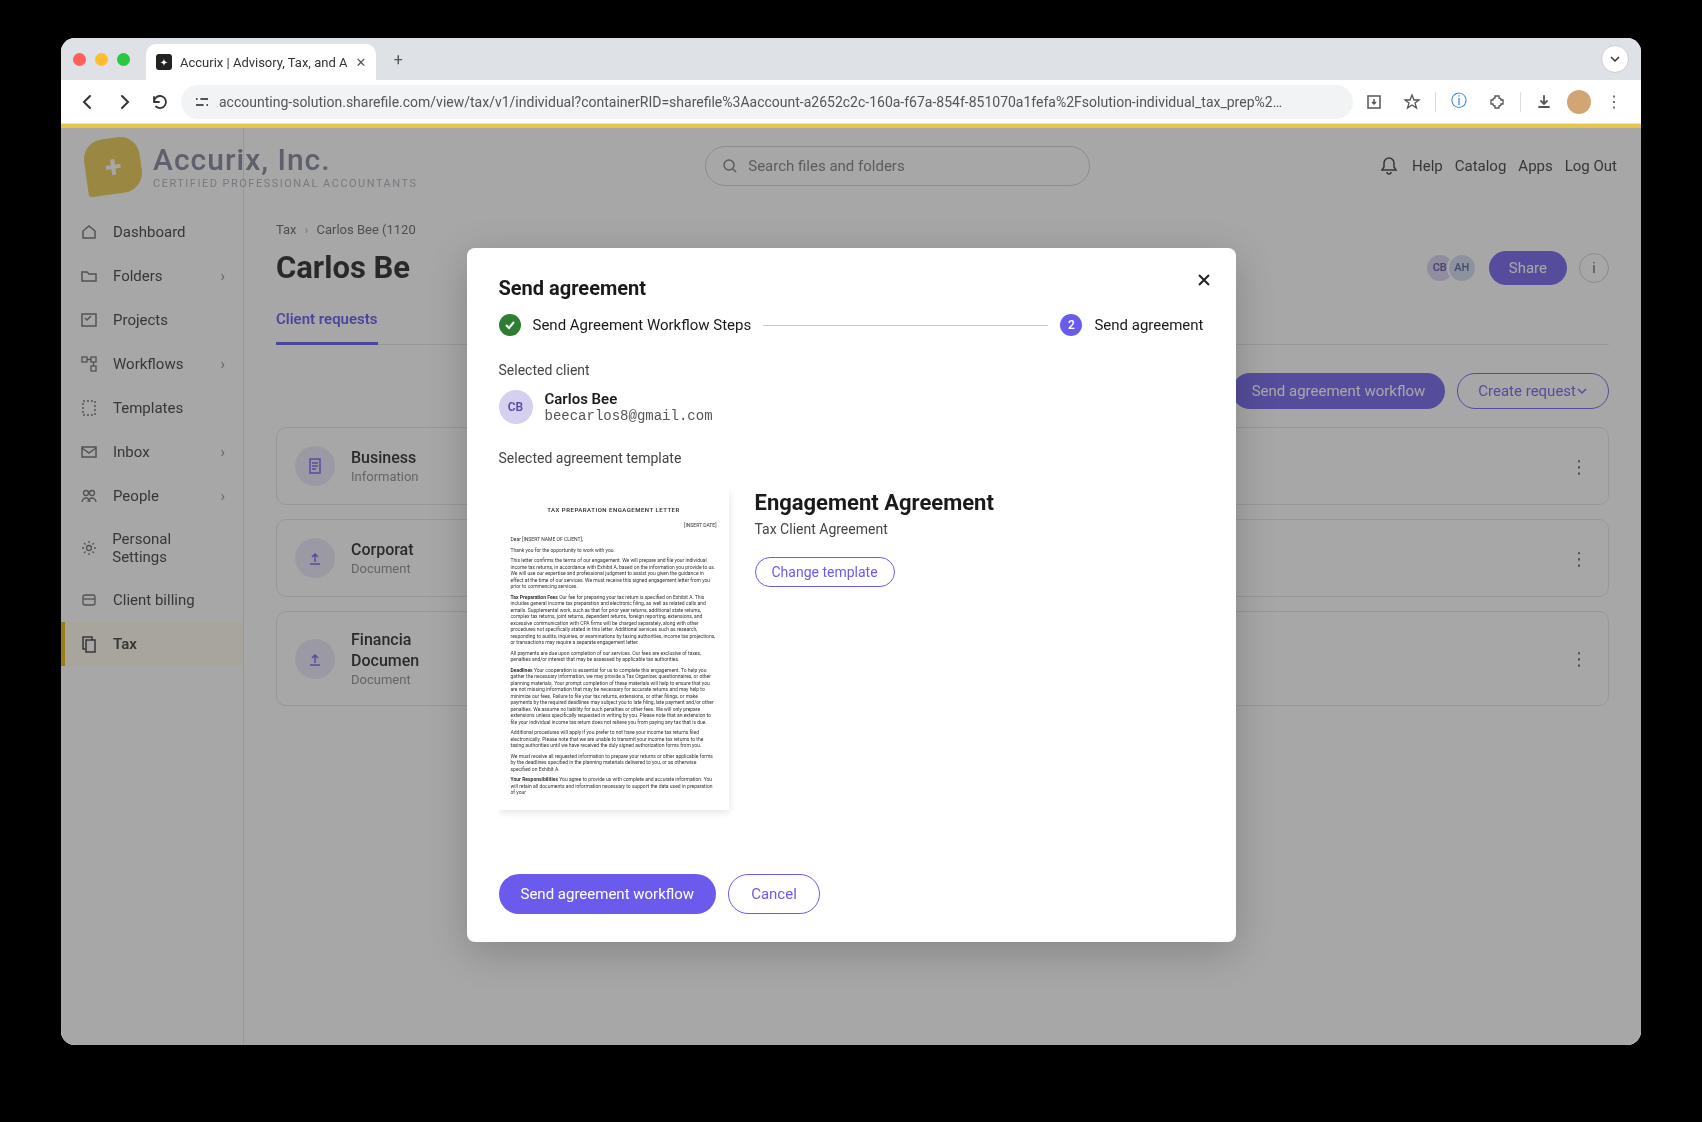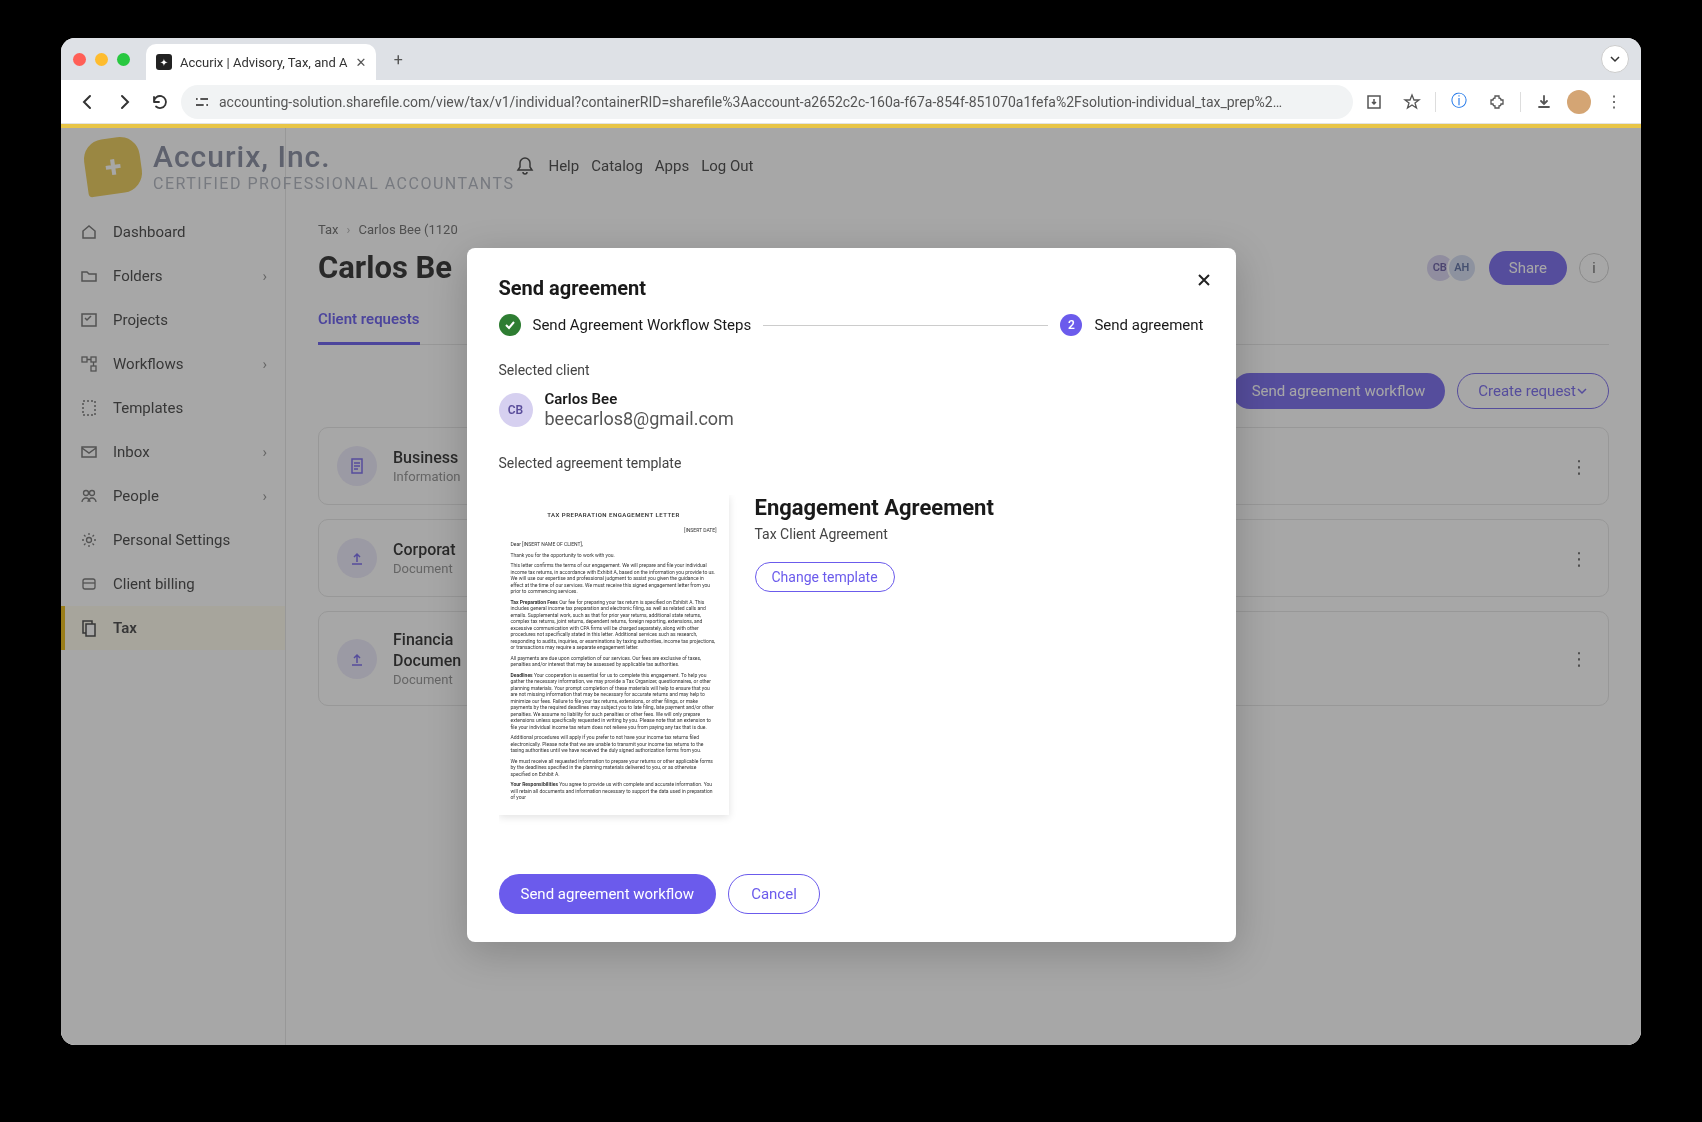--- a/index.html
+++ b/index.html
@@ -23,27 +23,27 @@
 .urltext { flex: 1; overflow: hidden; white-space: nowrap; text-overflow: ellipsis; }
 .toolbar-right { display: flex; align-items: center; gap: 8px; }
 .avatar-sm { width: 24px; height: 24px; border-radius: 50%; background: #d4a574; }
 .accent-bar { height: 4px; background: #e8c547; }
 .app { flex: 1; display: flex; position: relative; overflow: hidden; }
 .appheader { position: absolute; top: 0; left: 0; right: 0; height: 75px; display: flex; align-items: center; padding: 0 24px; z-index: 1; }
 .logo { display: flex; align-items: center; gap: 12px; }
 .logo-mark { width: 56px; height: 56px; background: #e8c547; border-radius: 20px 20px 20px 4px; transform: rotate(-8deg); display: flex; align-items: center; justify-content: center; color: #fff; font-size: 30px; font-weight: bold; }
 .logo-text { display: flex; flex-direction: column; }
 .company-name { font-size: 30px; font-weight: 500; color: #7a8096; letter-spacing: 1px; }
-.company-tag { font-size: 16px; color: #a8adb8; letter-spacing: 1.5px; }
+.company-tag { font-size: 11px; color: #a8adb8; letter-spacing: 1.5px; }
 .search-wrap { flex: 1; display: flex; justify-content: center; }
 .search { width: 385px; height: 40px; border: 1px solid #c8ccd4; border-radius: 20px; display: flex; align-items: center; padding: 0 16px; gap: 10px; color: #777; font-size: 15px; }
 .header-actions { display: flex; align-items: center; gap: 12px; }
 .hdr-link { font-size: 15px; color: #333; cursor: pointer; }
 .hdr-icon { width: 22px; height: 22px; color: #333; cursor: pointer; }
-.sidebar { width: 225px; border-right: 1px solid #e3e3e3; padding-top: 82px; display: flex; flex-direction: column; background: #fff; }
+.sidebar { width: 183px; border-right: 1px solid #e3e3e3; padding-top: 82px; display: flex; flex-direction: column; background: #fff; }
 .nav-item { display: flex; align-items: center; gap: 14px; padding: 12px 18px; font-size: 15px; color: #333; cursor: pointer; position: relative; }
 .nav-item.active { background: #fffbec; font-weight: 600; }
 .nav-item.active::before { content: ''; position: absolute; left: 0; top: 0; bottom: 0; width: 4px; background: #e8b400; }
 .nav-icon { width: 20px; height: 20px; color: #666; display: flex; align-items: center; justify-content: center; }
 .nav-chevron { margin-left: auto; color: #888; }
 .main { flex: 1; padding: 94px 32px 0 32px; background: #fff; position: relative; }
 .breadcrumb { display: flex; align-items: center; gap: 8px; color: #606060; font-size: 13px; margin-bottom: 12px; }
 .bc-sep { color: #aaa; }
 .page-title-row { display: flex; align-items: center; justify-content: space-between; margin-bottom: 16px; }
 .page-title { font-size: 31px; font-weight: 700; color: #1a1a1a; }
@@ -76,21 +76,21 @@
 .step-badge { width: 22px; height: 22px; border-radius: 50%; display: flex; align-items: center; justify-content: center; font-size: 12px; font-weight: 600; color: #fff; }
 .step-done { background: #2e7d32; }
 .step-current { background: #6b5bec; }
 .step-label { font-size: 15px; color: #1a1a1a; }
 .step-line { flex: 1; height: 1px; background: #ccc; }
 .section-label { font-size: 14px; color: #444; margin-bottom: 12px; }
 .client-row { display: flex; align-items: center; gap: 12px; margin-bottom: 26px; }
 .client-avatar { width: 34px; height: 34px; border-radius: 50%; background: #d6d0f0; color: #5a4d9b; display: flex; align-items: center; justify-content: center; font-size: 12px; font-weight: 600; }
 .client-info { display: flex; flex-direction: column; }
 .client-name { font-size: 15px; font-weight: 600; color: #1a1a1a; }
-.client-email { font-size: 18px; color: #555; }
+.client-email { font-size: 14px; color: #555; font-family: Liberation Mono, monospace; }
 .template-row { display: flex; gap: 26px; margin-top: 12px; flex: 1; overflow: hidden; }
 .doc-preview { width: 230px; height: 320px; background: #fff; box-shadow: 0 2px 8px rgba(0,0,0,0.12); padding: 16px 12px 12px 12px; font-size: 5px; color: #333; line-height: 1.3; position: relative; }
 .doc-preview-title { text-align: center; font-size: 6px; font-weight: 600; margin-bottom: 8px; letter-spacing: 0.5px; }
 .doc-preview-date { text-align: right; font-size: 5px; margin-bottom: 8px; }
 .doc-p { margin-bottom: 4px; }
 .doc-b { font-weight: 700; }
 .template-meta { flex: 1; }
 .template-title { font-size: 22px; font-weight: 700; color: #1a1a1a; margin-bottom: 6px; }
 .template-sub { font-size: 14px; color: #444; margin-bottom: 20px; }
 .change-btn { padding: 6px 16px; border-radius: 16px; border: 1px solid #6b5bec; color: #6b5bec; background: #fff; font-size: 14px; cursor: pointer; }
@@ -182,20 +182,29 @@
 
   <div class="app">
     <div class="appheader">
       <div class="logo">
         <div class="logo-mark">+</div>
         <div class="logo-text">
           <span class="company-name">Accurix, Inc.</span>
           <span class="company-tag">CERTIFIED PROFESSIONAL ACCOUNTANTS</span>
         </div>
       </div>
+      <div class="search-wrap">
+        <div class="search">
+          <svg width="16" height="16" viewBox="0 0 16 16">
+              <circle cx="7" cy="7" r="5" stroke="#777" stroke-width="1.5" fill="none"></circle>
+              <path d="M11 11l3 3" stroke="#777" stroke-width="1.5"></path>
+            </svg>
+          <span>Search files and folders</span>
+        </div>
+      </div>
       <div class="header-actions">
         <div class="hdr-icon">
             <svg width="22" height="22" viewBox="0 0 22 22">
               <path d="M11 3a5 5 0 0 1 5 5v4l2 3H4l2-3V8a5 5 0 0 1 5-5zM9 17a2 2 0 0 0 4 0" stroke="#333" stroke-width="1.5" fill="none"></path>
             </svg>
           </div>
         <span class="hdr-link">Help</span>
         <span class="hdr-link">Catalog</span>
         <span class="hdr-link">Apps</span>
         <span class="hdr-link">Log Out</span>

